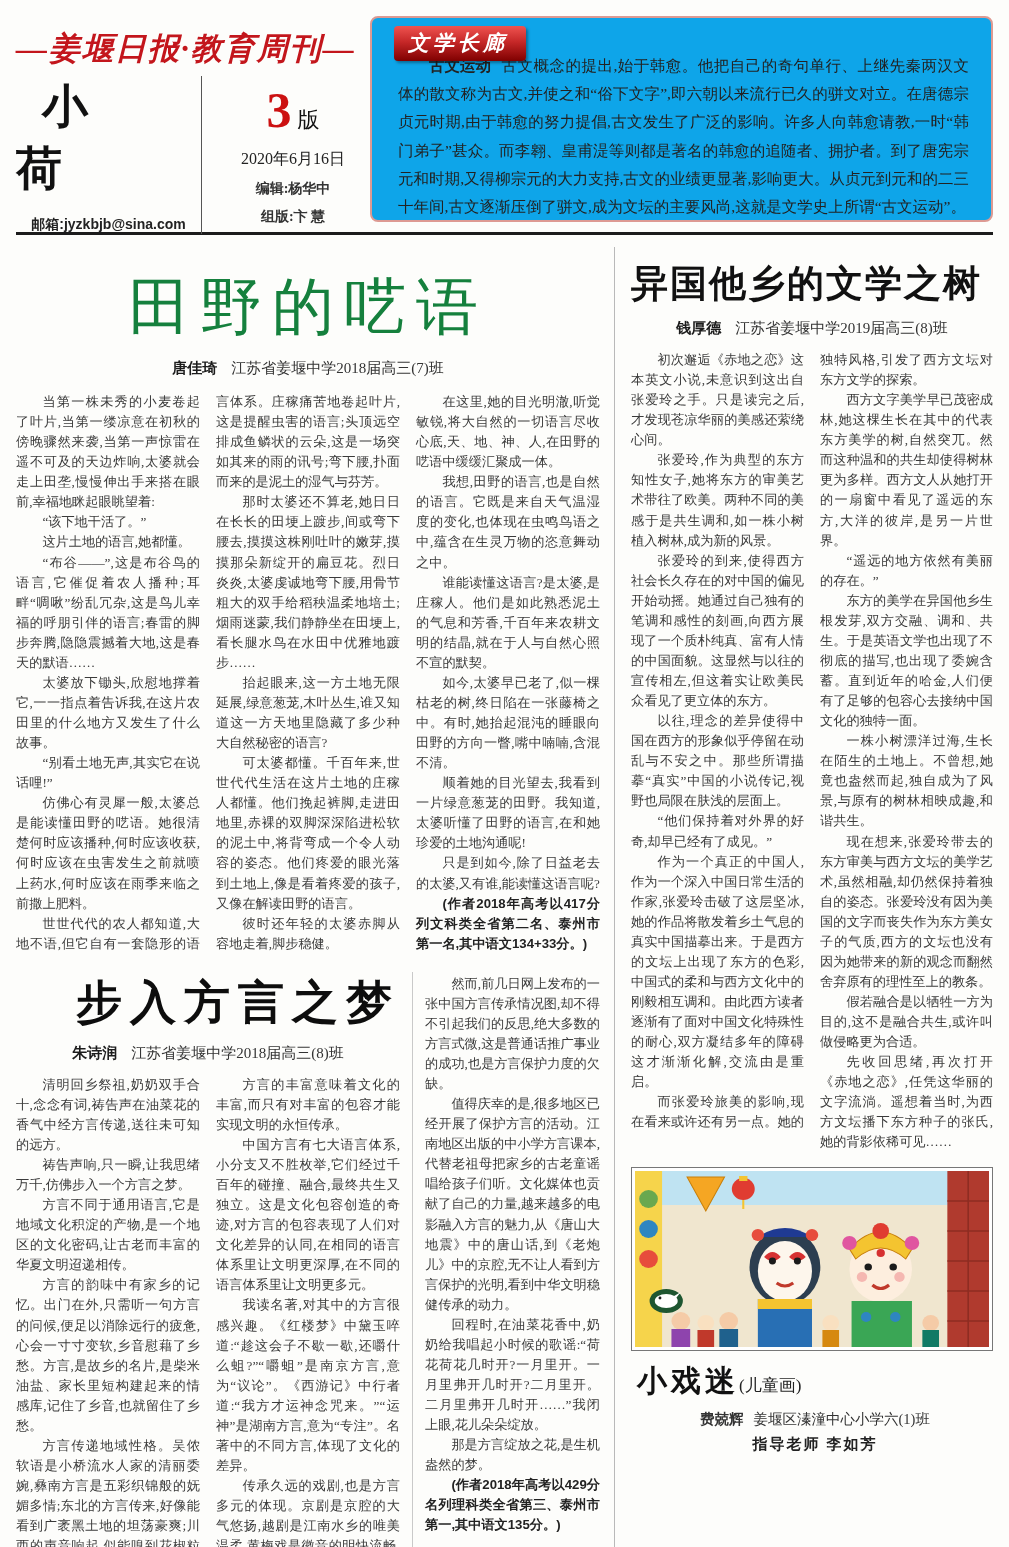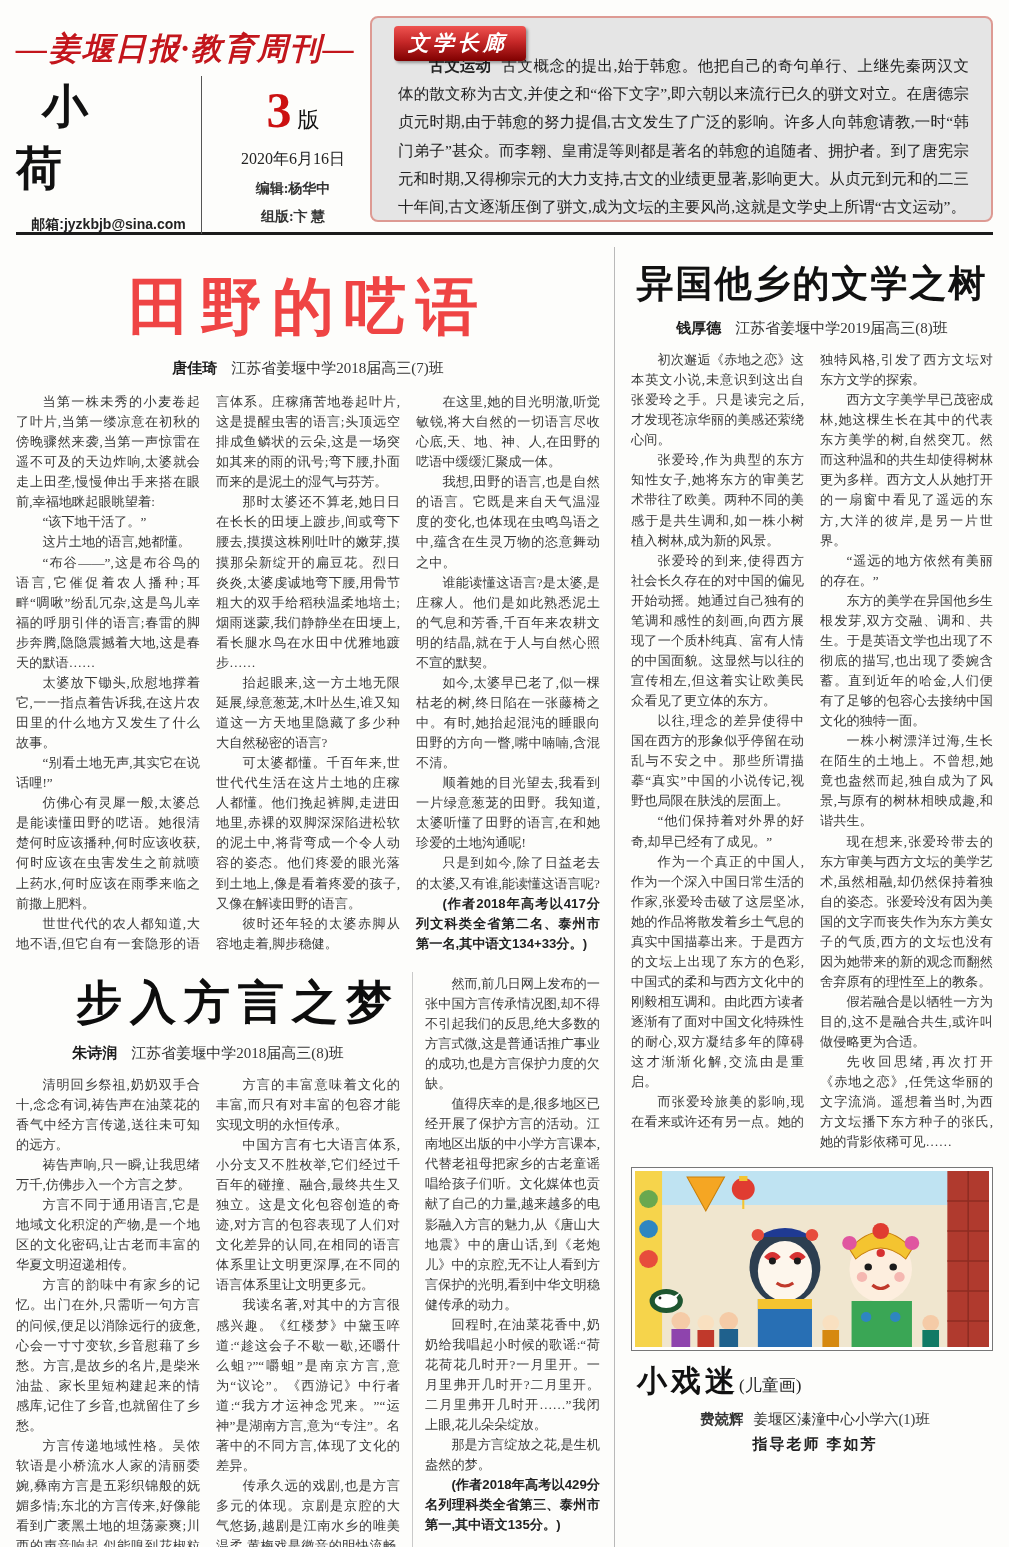--- a/index.html
+++ b/index.html
@@ -24,38 +24,38 @@
   .section-name{ font-size:46px; font-weight:bold; letter-spacing:26px; text-indent:26px; color:#111; }
   .email{ font-size:14px; font-weight:bold; margin-top:16px; color:#222; font-family:"Liberation Sans",sans-serif;}
   .issue-col{ flex:1; display:flex; flex-direction:column; align-items:center; justify-content:center; }
   .page-num-row{ display:flex; align-items:baseline; }
   .page-num{ color:#cc1111; font-weight:bold; font-size:50px; line-height:1; }
   .page-num-label{ font-size:22px; margin-left:6px; color:#111; }
   .issue-date{ font-size:16px; margin-top:14px; color:#222; }
   .editor-line{ font-size:14px; margin-top:10px; color:#333;font-weight:bold; }
   
   .corridor{ flex:1; margin-left:18px; position:relative;
-    border:2px solid #dd9a93; border-radius:8px; background:#e5e5e5;
+    border:2px solid #dd9a93; border-radius:8px; background:#0ea5e9;
     padding:34px 22px 10px 26px; }
   .corridor-label{
     position:absolute; top:8px; left:22px;
     background:linear-gradient(180deg,#ef5350 0%, #c62828 45%, #7f0000 100%);
     color:#fff; font-weight:bold; font-style:italic; font-size:21px;
     letter-spacing:4px; padding:3px 18px 4px 14px; border-radius:4px;
     box-shadow:2px 2px 3px rgba(0,0,0,.35);
   }
   .corridor-text{ font-size:15.5px; line-height:1.82; text-align:justify; color:#222; }
   .corridor-term{ font-weight:bold; font-family:"Liberation Sans",sans-serif; margin-right:10px; text-indent:2em; display:inline-block; }
   .header-rule{ border:none; border-top:3.5px solid #1c1c1c; margin-top:10px; }
   
   .main{ display:flex; margin-top:12px; }
   .main-left{ width:598px; flex:none; padding-right:14px; }
   .main-right{ flex:1; border-left:1px solid #b9b9b9; padding-left:16px; }
-  .title-1{ font-size:62px; font-weight:700; letter-spacing:10px; text-align:center; color:#ef4444; margin-top:18px; }
-  .title-2{ font-size:37px; font-weight:900; letter-spacing:2px; text-align:center; color:#111; margin-top:12px; }
+  .title-1{ font-size:62px; font-weight:400; letter-spacing:10px; text-align:center; color:#15803d; margin-top:18px; }
+  .title-2{ font-size:37px; font-weight:900; letter-spacing:2px; color:#111; margin-top:12px; }
   .title-3{ font-size:46px; font-weight:900; letter-spacing:8px; text-align:right; color:#0d0d0d;
             font-family:"Liberation Sans","DejaVu Sans",sans-serif; }
   .byline{ text-align:center; font-size:15px; margin-top:10px; color:#333; }
   .byline .author{ font-weight:bold; font-family:"Liberation Sans",sans-serif; color:#1c1c1c; margin-right:14px; }
   .bodytext{ font-size:13.2px; line-height:1.52; color:#3a3a3a; text-align:justify; }
   .bodytext .para{ text-indent:2em; margin:0; }
   .bodytext .note{ font-weight:bold; font-family:"Liberation Sans",sans-serif; color:#222; }
   .cols-3{ column-count:3; column-gap:16px; margin-top:14px; }
   .cols-2{ column-count:2; column-gap:16px; margin-top:12px; }
   

